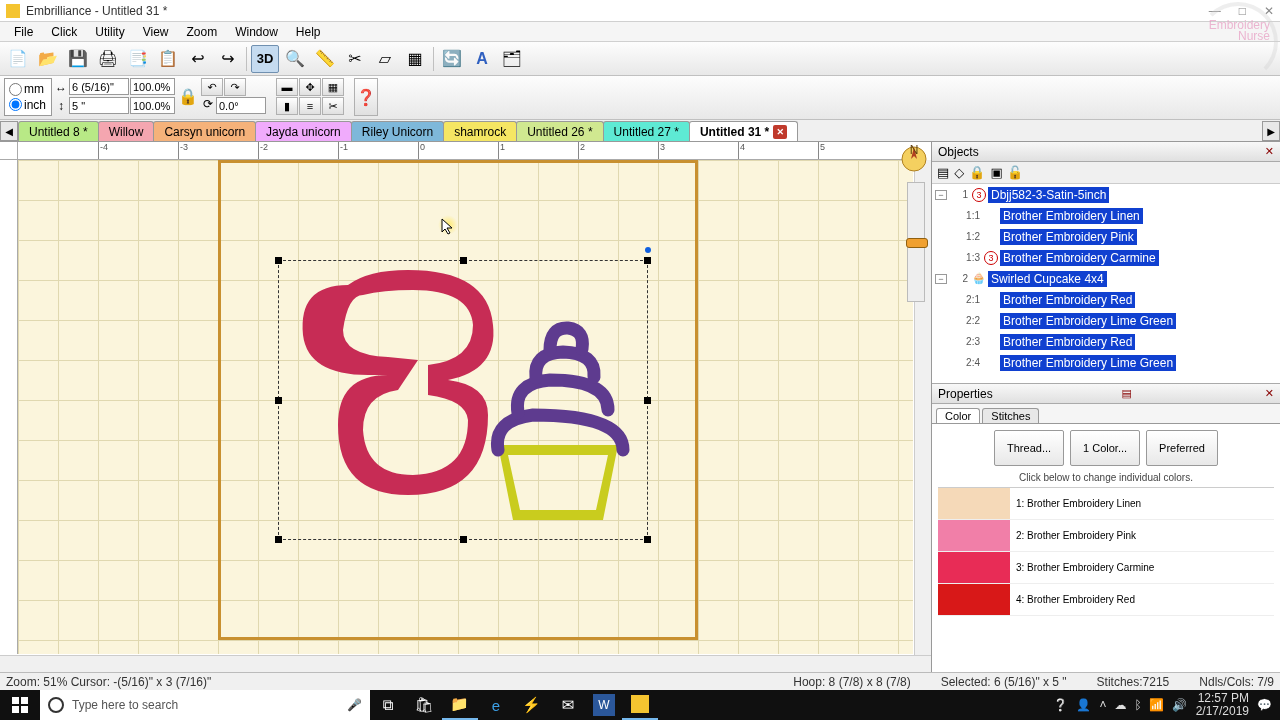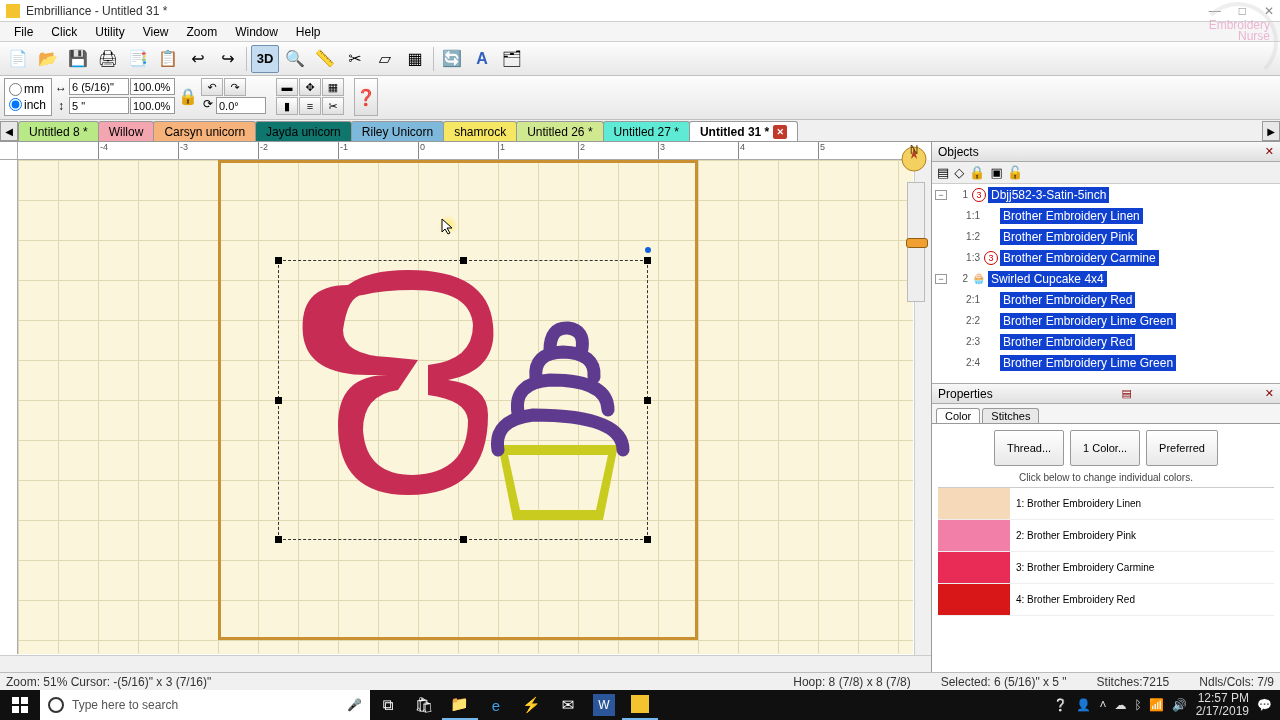--- a/index.html
+++ b/index.html
@@ -34,21 +34,21 @@
 .small-tb-row{display:flex;gap:1px;}
 .small-btn{width:22px;height:18px;border:1px solid #b0b0b0;background:linear-gradient(#fff,#e0e0e0);display:flex;align-items:center;justify-content:center;font-size:11px;cursor:pointer;}
 
 
 .tabstrip { height: 22px; background: #f0f0f0; display: flex; align-items: flex-end; border-bottom: 1px solid #999; position:relative;}
 .tab-scroll{width:18px;height:20px;border:1px solid #999;background:#e8e8e8;display:flex;align-items:center;justify-content:center;cursor:pointer;font-size:10px;}
 .doc-tab { height: 20px; padding: 0 10px; display:flex;align-items:center; border:1px solid #999; border-bottom:none; margin-right:-1px; cursor:pointer; font-size:11px; border-radius: 3px 3px 0 0;}
 .doc-tab.t0{background:#b8e986;}
 .doc-tab.t1{background:#f4a6b0;}
 .doc-tab.t2{background:#f5b27a;}
-.doc-tab.t3{background:#0f766e;}
+.doc-tab.t3{background:#f0abfc;}
 .doc-tab.t4{background:#7eb8da;}
 .doc-tab.t5{background:#f5e663;justify-content:flex-end;}
 .doc-tab.t6{background:#d0e890;}
 .doc-tab.t7{background:#5eead4;}
 .doc-tab.active{background:#fff;font-weight:bold;}
 .tab-close{margin-left:4px;width:14px;height:14px;background:#c0392b;color:#fff;display:inline-flex;align-items:center;justify-content:center;font-size:9px;border-radius:2px;}
 
 
 .workspace { display:flex; height: calc(100% - 22px - 20px - 34px - 44px - 22px - 18px - 30px); }
 .canvas-pane { flex: 1; position:relative; background:#fff; overflow:hidden; border-right:1px solid #999;}

